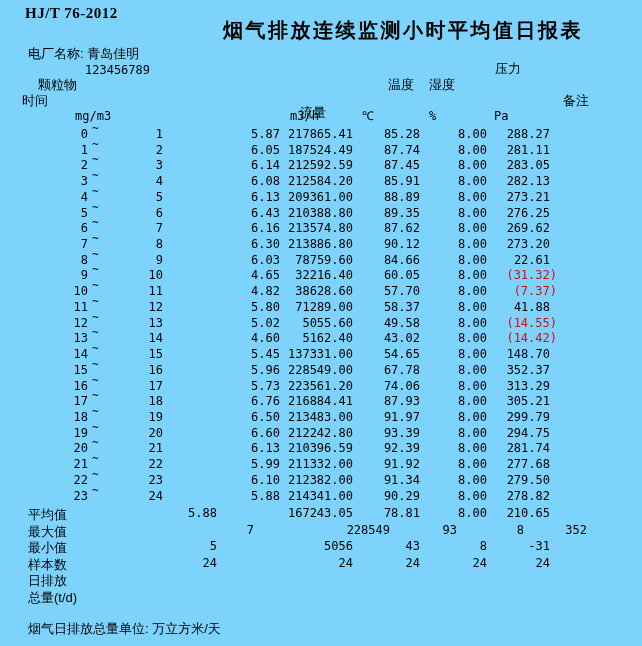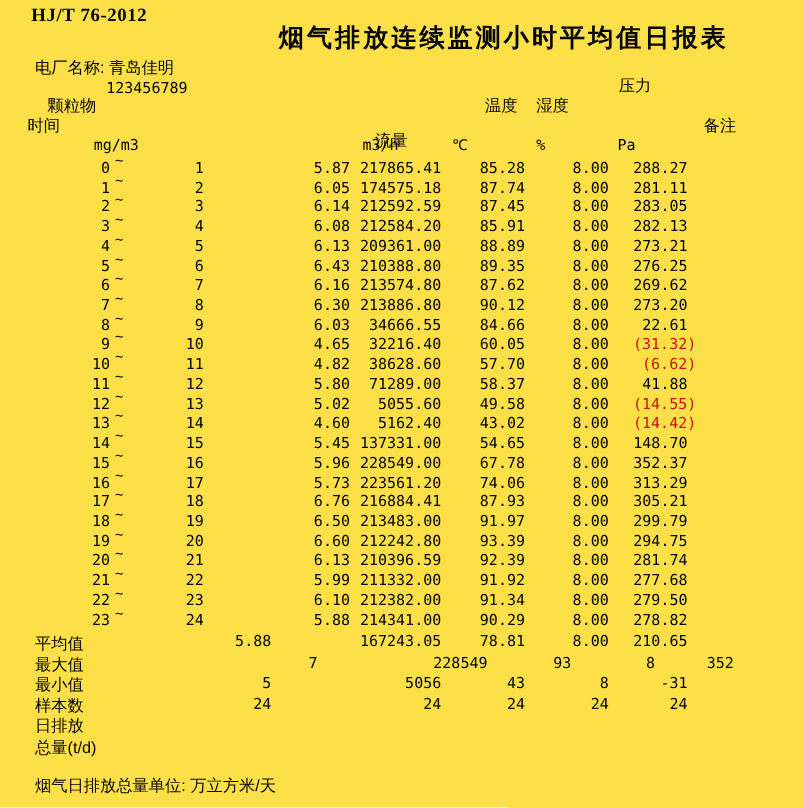--- a/index.html
+++ b/index.html
@@ -1,18 +1,18 @@
 <!DOCTYPE html>
 <html style="--red: #cc1111;"><head>
 <meta charset="utf-8">
 <style>
   :root{ --red:#cc1111; }
   html,body{ margin:0; padding:0; background:#ffffff; }
   .page{
-    position:relative; width:642px; height:646px; background:#fde047;
+    position:relative; width:642px; height:646px; background:#7dd3fc;
     color:#000; overflow:hidden;
     font-family:"Liberation Sans", sans-serif;
   }
   .abs{ position:absolute; white-space:pre; }
   .std{ left:25px; top:5px; font-family:"Liberation Serif", serif;
         font-weight:bold; font-size:15px; letter-spacing:.5px; }
   .title{ left:223px; top:17px; font-weight:bold; font-size:20px; letter-spacing:2.5px; }
   .cjk{ font-size:13px; }
   .plant{ left:28px; top:45px; }
   .mark{ left:30px; top:53px; font-size:12px; }
@@ -74,21 +74,21 @@
         <span class="cell c-flow">217865.41</span>
         <span class="cell c-temp">85.28</span>
         <span class="cell c-hum">8.00</span>
         <span class="cell c-press">288.27</span>
       </div>
       <div class="row" style="top: 142.72px;">
         <span class="cell c-hs">1</span>
         <span class="cell c-tilde">~</span>
         <span class="cell c-he">2</span>
         <span class="cell c-pm">6.05</span>
-        <span class="cell c-flow">174575.18</span>
+        <span class="cell c-flow">187524.49</span>
         <span class="cell c-temp">87.74</span>
         <span class="cell c-hum">8.00</span>
         <span class="cell c-press">281.11</span>
       </div>
       <div class="row" style="top: 158.44px;">
         <span class="cell c-hs">2</span>
         <span class="cell c-tilde">~</span>
         <span class="cell c-he">3</span>
         <span class="cell c-pm">6.14</span>
         <span class="cell c-flow">212592.59</span>
@@ -144,21 +144,21 @@
         <span class="cell c-flow">213886.80</span>
         <span class="cell c-temp">90.12</span>
         <span class="cell c-hum">8.00</span>
         <span class="cell c-press">273.20</span>
       </div>
       <div class="row" style="top: 252.76px;">
         <span class="cell c-hs">8</span>
         <span class="cell c-tilde">~</span>
         <span class="cell c-he">9</span>
         <span class="cell c-pm">6.03</span>
-        <span class="cell c-flow">34666.55</span>
+        <span class="cell c-flow">78759.60</span>
         <span class="cell c-temp">84.66</span>
         <span class="cell c-hum">8.00</span>
         <span class="cell c-press">22.61</span>
       </div>
       <div class="row" style="top: 268.48px;">
         <span class="cell c-hs">9</span>
         <span class="cell c-tilde">~</span>
         <span class="cell c-he">10</span>
         <span class="cell c-pm">4.65</span>
         <span class="cell c-flow">32216.40</span>
@@ -167,21 +167,21 @@
         <span class="cell c-press red">(31.32)</span>
       </div>
       <div class="row" style="top: 284.2px;">
         <span class="cell c-hs">10</span>
         <span class="cell c-tilde">~</span>
         <span class="cell c-he">11</span>
         <span class="cell c-pm">4.82</span>
         <span class="cell c-flow">38628.60</span>
         <span class="cell c-temp">57.70</span>
         <span class="cell c-hum">8.00</span>
-        <span class="cell c-press red">(6.62)</span>
+        <span class="cell c-press red">(7.37)</span>
       </div>
       <div class="row" style="top: 299.92px;">
         <span class="cell c-hs">11</span>
         <span class="cell c-tilde">~</span>
         <span class="cell c-he">12</span>
         <span class="cell c-pm">5.80</span>
         <span class="cell c-flow">71289.00</span>
         <span class="cell c-temp">58.37</span>
         <span class="cell c-hum">8.00</span>
         <span class="cell c-press">41.88</span>

